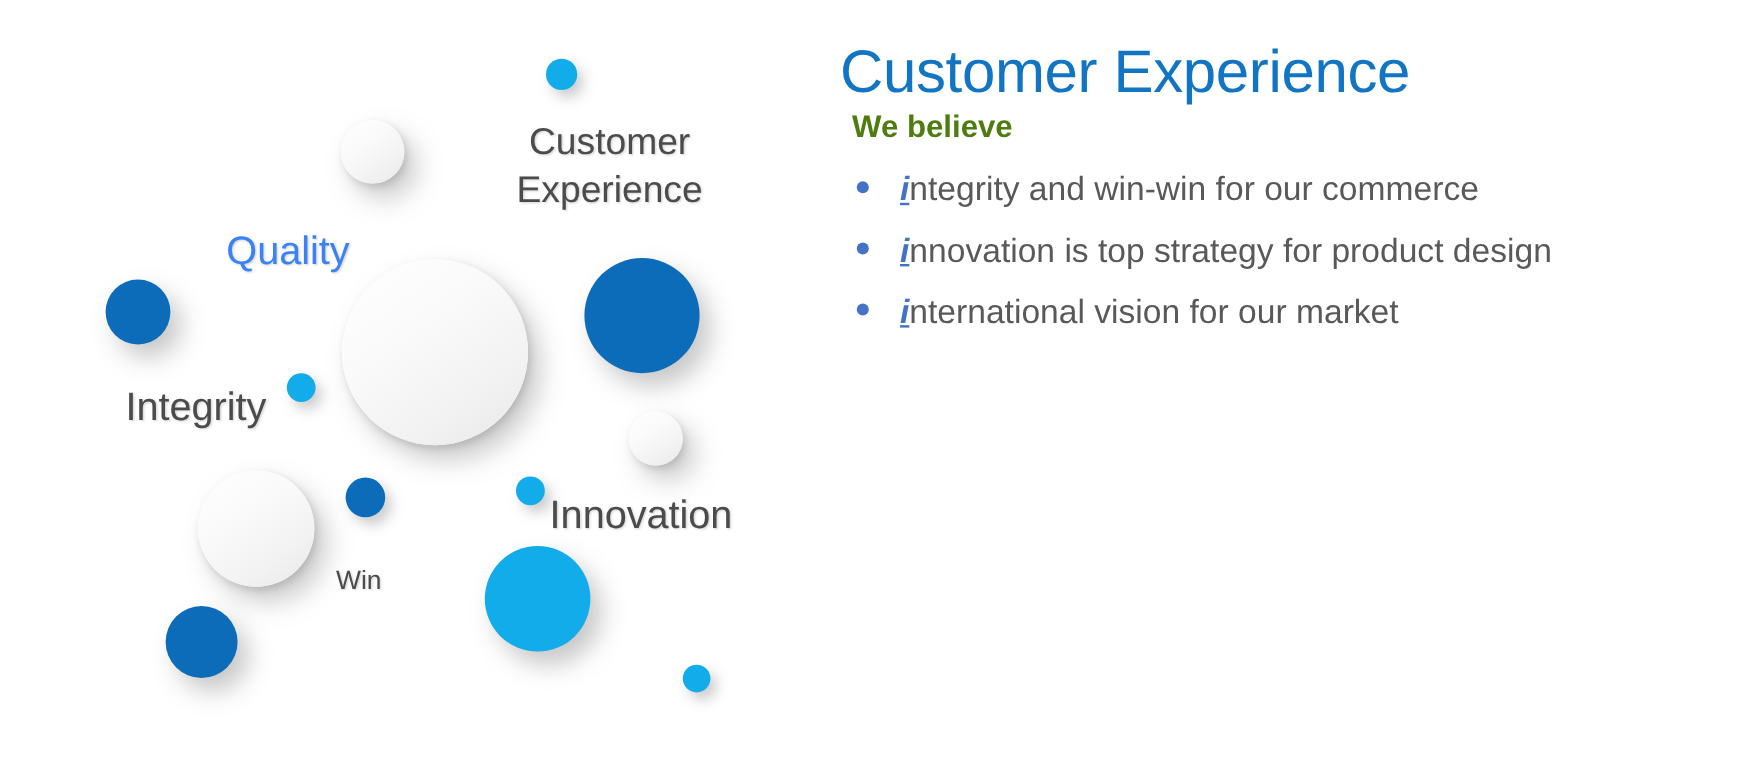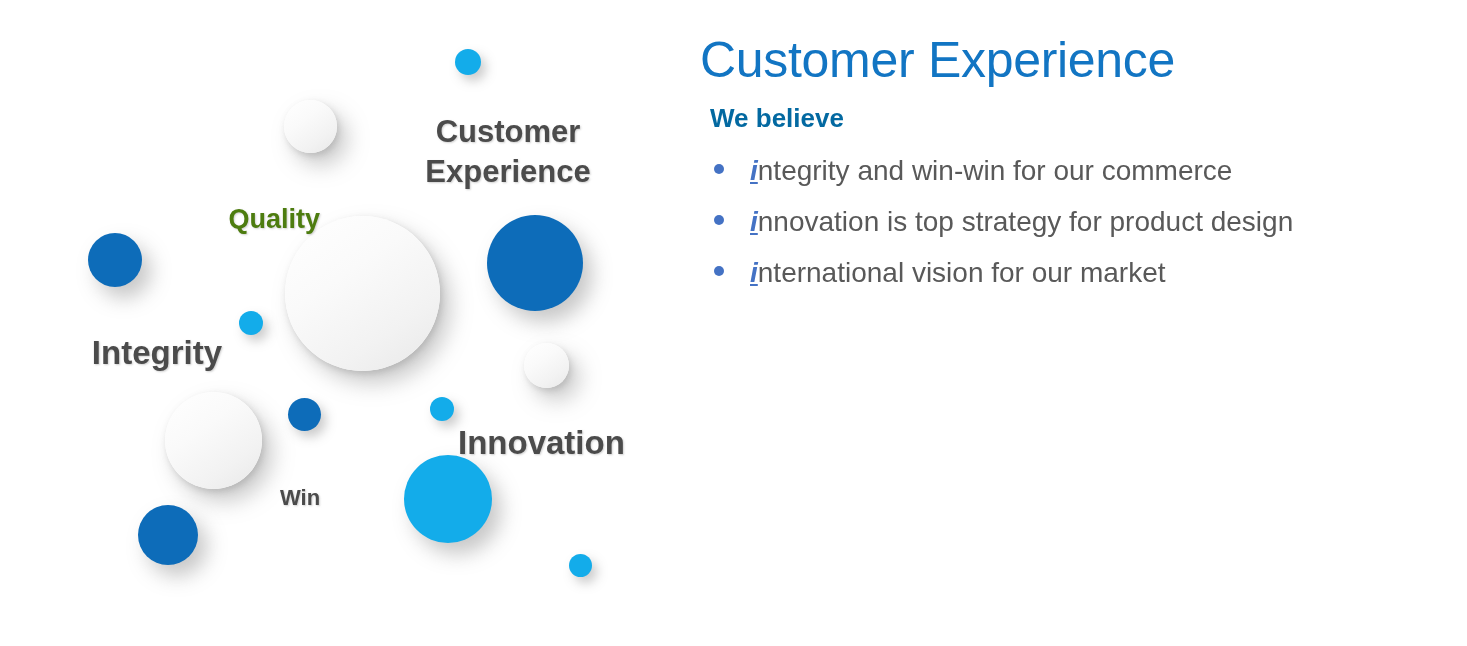--- a/index.html
+++ b/index.html
@@ -55,50 +55,49 @@
     box-shadow: 5px 6px 11px rgba(140,140,140,0.45);
   }
   .bubble.dot-light {
     background: #13acea;
     box-shadow: 5px 6px 11px rgba(140,140,140,0.45);
   }
 
   .glabel {
     position: absolute;
     color: #4b4b4b;
-    font-weight: bold;
+    font-weight: normal;
     font-size: 31px;
     line-height: 1.28;
     white-space: pre-line;
     text-shadow: 1px 1px 2px rgba(170,170,170,0.55);
-    margin-top: 14px;
   }
 
   
   #panel {
     position: absolute;
     left: 700px;
     top: 34px;
     width: 745px;
   }
 
   #title {
     color: #1275c3;
     font-size: 50px;
     font-weight: normal;
     letter-spacing: -0.3px;
     margin: 0;
     line-height: 1.05;
   }
 
   #subtitle {
-    color: #0369a1;
+    color: #4d7c0f;
     font-size: 26px;
     font-weight: bold;
-    margin: 16px 0 0 10px;
+    margin: 3px 0 0 10px;
     line-height: 1.2;
   }
 
   #bullets {
     margin: 14px 0 0 0;
     padding: 0;
     list-style: none;
   }
   #bullets li {
     position: relative;
@@ -141,21 +140,21 @@
         <div class="bubble dark" style="left: 138px; top: 505px; width: 60px; height: 60px;"></div>
         <div class="bubble dot-dark" style="left: 288px; top: 398px; width: 33px; height: 33px;"></div>
         <div class="bubble dot-light" style="left: 455px; top: 49px; width: 26px; height: 26px;"></div>
         <div class="bubble dot-light" style="left: 239px; top: 311px; width: 24px; height: 24px;"></div>
         <div class="bubble dot-light" style="left: 430px; top: 397px; width: 24px; height: 24px;"></div>
         <div class="bubble dot-light" style="left: 569px; top: 554px; width: 23px; height: 23px;"></div>
       </div>
     <div id="label-layer">
         <div class="glabel" style="left: 398px; top: 98px; font-size: 31px; width: 220px; text-align: center; color: rgb(75, 75, 75);">Customer
 Experience</div>
-        <div class="glabel" style="left: 160px; top: 188px; font-size: 27px; width: 160px; text-align: right; color: #4d7c0f;">Quality</div>
+        <div class="glabel" style="left: 160px; top: 188px; font-size: 33px; width: 160px; text-align: center; color: #3b82f6;">Quality</div>
         <div class="glabel" style="left: 42px; top: 318px; font-size: 33px; width: 180px; text-align: right; color: rgb(75, 75, 75);">Integrity</div>
         <div class="glabel" style="left: 458px; top: 408px; font-size: 33px; width: 230px; text-align: left; color: rgb(75, 75, 75);">Innovation</div>
         <div class="glabel" style="left: 280px; top: 470px; font-size: 22px; width: 100px; text-align: left; color: rgb(75, 75, 75);">Win</div>
       </div>
   </div>
 
   <div id="panel">
     <h1 id="title">Customer Experience</h1>
     <div id="subtitle">We believe</div>
     <ul id="bullets">

